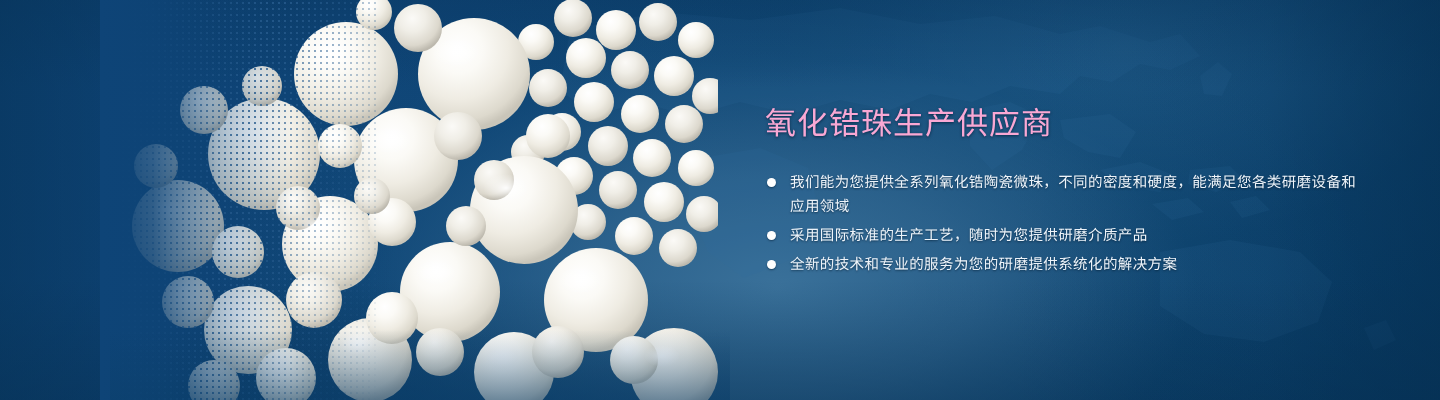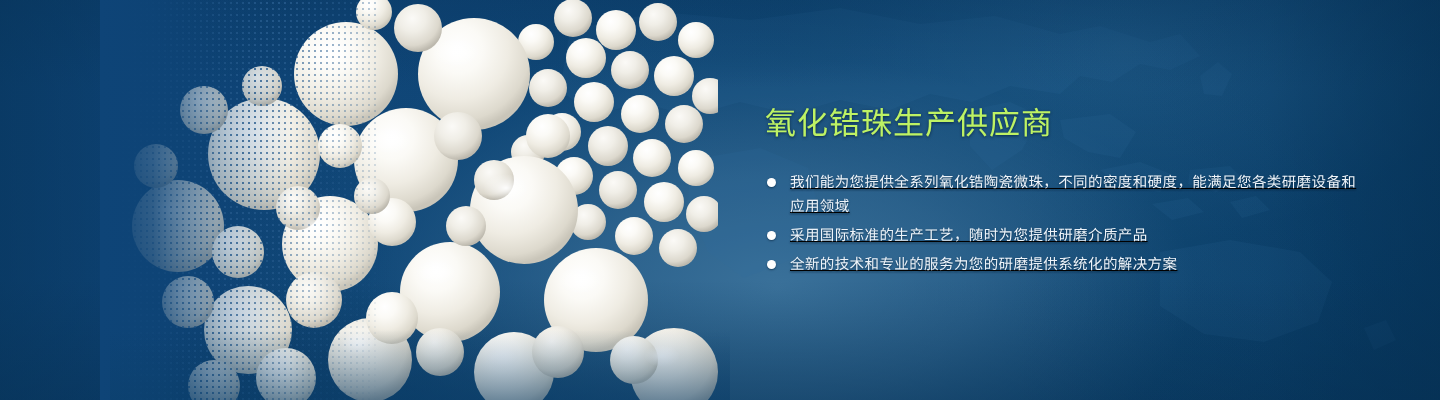--- a/index.html
+++ b/index.html
@@ -97,31 +97,30 @@
     position: absolute;
     left: 765px;
     top: 104px;
     width: 600px;
   }
   .headline {
     margin: 0;
     font-size: 31px;
     line-height: 40px;
     font-weight: 400;
-    color: #bef264;
+    color: #f9a8d4;
     letter-spacing: 1px;
     text-shadow: 0 1px 3px rgba(2,26,48,0.75);
     white-space: nowrap;
   }
 
   .bullets {
     list-style: none;
     margin: 26px 0 0 0;
     padding: 0;
-    text-decoration: underline;
   }
   .bullet {
     position: relative;
     padding-left: 25px;
     margin-bottom: 5px;
     font-size: 14.5px;
     line-height: 24px;
     color: #eef4fa;
     text-shadow: 0 1px 2px rgba(2,26,48,0.65);
     letter-spacing: 0.4px;

